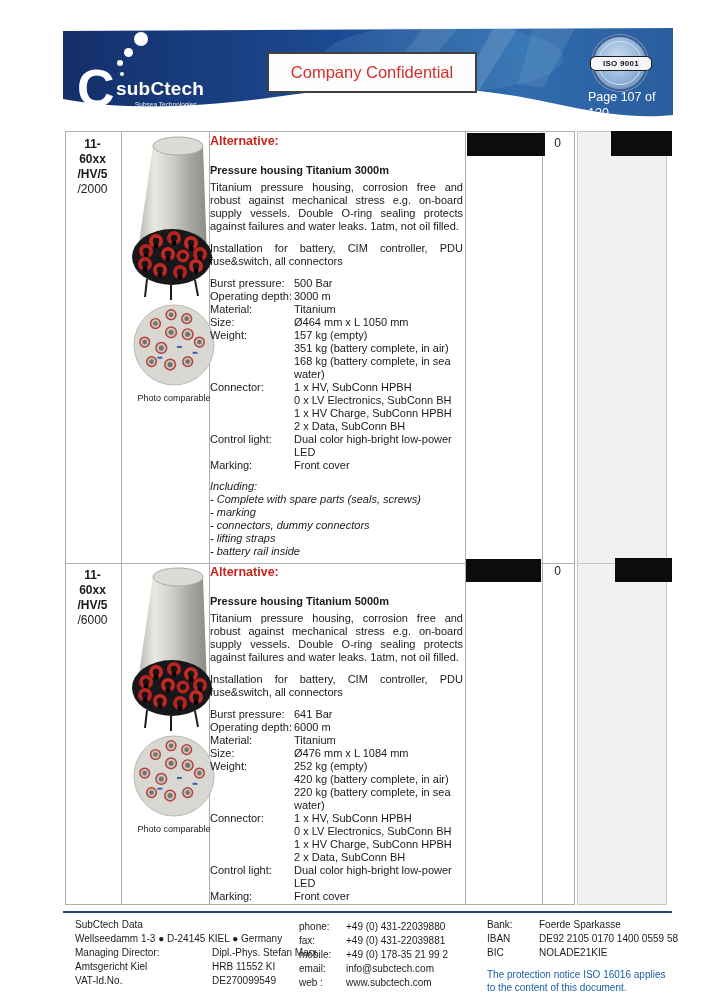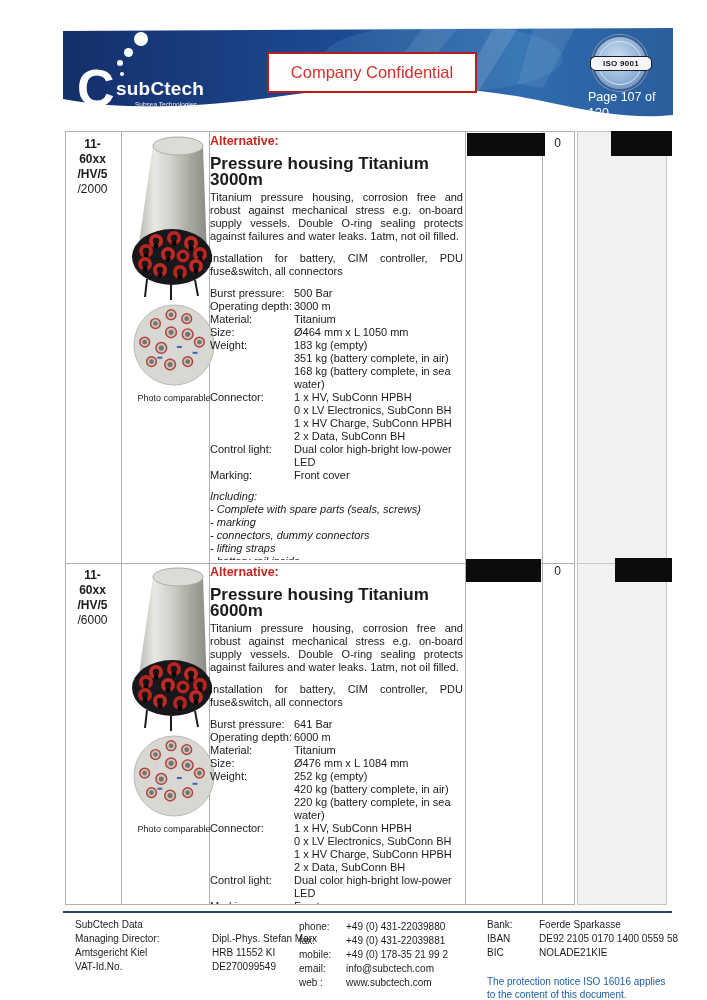--- a/index.html
+++ b/index.html
@@ -7,21 +7,21 @@
           font-family:"Liberation Sans", sans-serif; color:#1a1a1a; overflow:hidden; }
 
   
   .banner { position:absolute; left:63px; top:28px; width:610px; height:92px; }
   .banner svg.wave { position:absolute; left:0; top:0; }
   .logo-c { position:absolute; left:14px; top:34px; font-size:52px; font-weight:bold; color:#fff; line-height:52px; }
   .logo-word { position:absolute; left:53px; top:50px; font-size:19px; font-weight:bold; color:#fff; letter-spacing:0.2px; }
   .logo-tag { position:absolute; left:72px; top:73px; font-size:6.5px; color:#e8eef8; }
   .bubble { position:absolute; background:#fff; border-radius:50%; }
   .conf-box { position:absolute; left:204px; top:24px; width:206px; height:37px; background:#fdfdfd;
-              border:2px solid #b91c1c; display:flex; align-items:center; justify-content:center; }
+              border:2px solid #404040; display:flex; align-items:center; justify-content:center; }
   .conf-box span { color:#d2302b; font-size:16.5px; }
   .iso-badge { position:absolute; left:529px; top:7px; width:52px; height:52px; border-radius:50%;
                background:radial-gradient(circle at 45% 40%, #cfe0f0 0%, #8fb2d8 55%, #5479ab 100%);
                border:2px solid #3d5d8e; box-shadow:0 0 0 1px #7f9cc4; }
   .iso-badge .inner { position:absolute; left:4px; top:4px; right:4px; bottom:4px; border-radius:50%;
                border:1px solid #d9e4f0; }
   .iso-band { position:absolute; left:-4px; top:19px; width:60px; height:13px; background:#f4f6f9;
               border:1px solid #1c1c1c; border-radius:6px/5px; display:flex; align-items:center; justify-content:center; }
   .iso-band span { font-size:8px; font-weight:bold; color:#111; letter-spacing:0.3px; }
   .page-label { position:absolute; left:525px; top:62px; width:80px; color:#fff; font-size:12.5px; }
@@ -43,36 +43,36 @@
   .qty { position:absolute; width:33px; text-align:center; font-size:12px; }
 
   
   .photocell { position:absolute; left:120px; width:88px; text-align:center;margin-left:10px; }
   .photocell .round { margin-top:-2px; }
   .photo-cap { font-size:9px; color:#222; margin-top:2px; }
 
   
   .desc { position:absolute; left:210px; width:253px; overflow:hidden; }
   .alt { color:#c4261d; font-weight:bold; font-size:12.5px; line-height:14px; }
-  .ptitle { font-weight:bold; font-size:17px; line-height:16px; margin:8px 0 3px; }
+  .ptitle { font-weight:bold; font-size:11px; line-height:16px; margin:14px 0 3px; }
   .para { font-size:11px; line-height:13px; text-align:justify; margin:0 0 9px; }
   .specs { font-size:11px; line-height:13px; margin:2px 0 8px; }
   .srow { display:flex; }
   .sl { width:84px; flex-shrink:0; }
   .sv { flex:1; }
   .inc { font-style:italic; font-size:11px; line-height:13px; margin-bottom:8px; }
 
   
   .fline { position:absolute; left:63px; top:911px; width:609px; height:2px; background:#26456f; }
   .fcol { position:absolute; font-size:10px; line-height:14px; color:#1c1c1c; }
   .frow { display:flex; }
   .fl1 { width:137px; flex-shrink:0; }
   .fl2 { width:47px; flex-shrink:0; }
   .fl3 { width:52px; flex-shrink:0; }
-  .notice { color:#1a5fa8; line-height:13px; margin-top:15px; }
+  .notice { color:#1a5fa8; line-height:13px; margin-top:8px; }
 </style>
 </head>
 <body>
 
 <div class="page">
 
   <div class="banner">
     <svg class="wave" width="610" height="92" viewBox="0 0 610 92">
       <defs>
         <linearGradient id="bg" x1="0" y1="0" x2="1" y2="0">
@@ -270,21 +270,21 @@
       <div class="srow">
           <span class="sl">Material:</span>
           <span class="sv">Titanium</span>
         </div>
       <div class="srow">
           <span class="sl">Size:</span>
           <span class="sv">Ø464 mm x L 1050 mm</span>
         </div>
       <div class="srow">
           <span class="sl">Weight:</span>
-          <span class="sv">183 kg (empty)</span>
+          <span class="sv">157 kg (empty)</span>
         </div>
       <div class="srow">
           <span class="sl"></span>
           <span class="sv">351 kg (battery complete, in air)</span>
         </div>
       <div class="srow">
           <span class="sl"></span>
           <span class="sv">168 kg (battery complete, in sea water)</span>
         </div>
       <div class="srow">
@@ -432,21 +432,21 @@
             <rect x="26" y="55" width="5" height="2"></rect>
             <rect x="62" y="50" width="5" height="2"></rect>
           </g>
       </svg>
     </div>
     <div class="photo-cap">Photo comparable</div>
   </div>
 
   <div class="desc" style="top:565px; height:339px;">
     <div class="alt">Alternative:</div>
-    <div class="ptitle">Pressure housing Titanium 6000m</div>
+    <div class="ptitle">Pressure housing Titanium 5000m</div>
     <p class="para">Titanium pressure housing, corrosion free and robust against mechanical stress e.g. on-board supply vessels. Double O-ring sealing protects against failures and water leaks. 1atm, not oil filled.</p>
     <p class="para">Installation for battery, CIM controller, PDU fuse&amp;switch, all connectors</p>
     <div class="specs">
       <div class="srow">
           <span class="sl">Burst pressure:</span>
           <span class="sv">641 Bar</span>
         </div>
       <div class="srow">
           <span class="sl">Operating depth:</span>
           <span class="sv">6000 m</span>
@@ -499,20 +499,21 @@
     <div class="inc">
       <div>Including:</div>
 
     </div>
   </div>
 
   <div class="fline"></div>
 
   <div class="fcol" style="left:75px; top:918px;">
     <div>SubCtech Data</div>
+    <div>Wellseedamm 1-3 ● D-24145 KIEL ● Germany</div>
     <div class="frow">
         <span class="fl1">Managing Director:</span>
         <span>Dipl.-Phys. Stefan Marx</span>
       </div>
     <div class="frow">
         <span class="fl1">Amtsgericht Kiel</span>
         <span>HRB 11552 KI</span>
       </div>
     <div class="frow">
         <span class="fl1">VAT-Id.No.</span>

